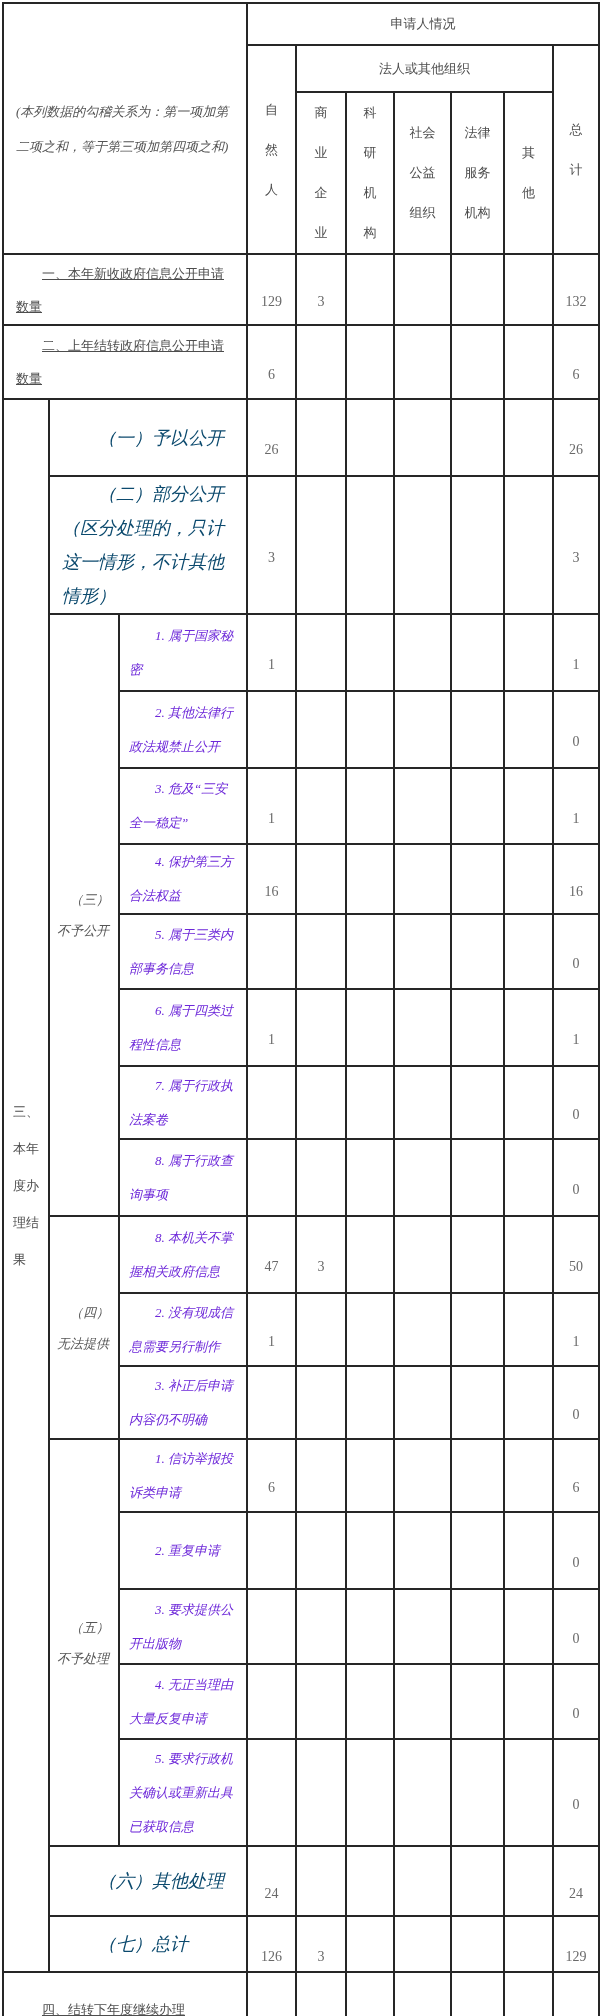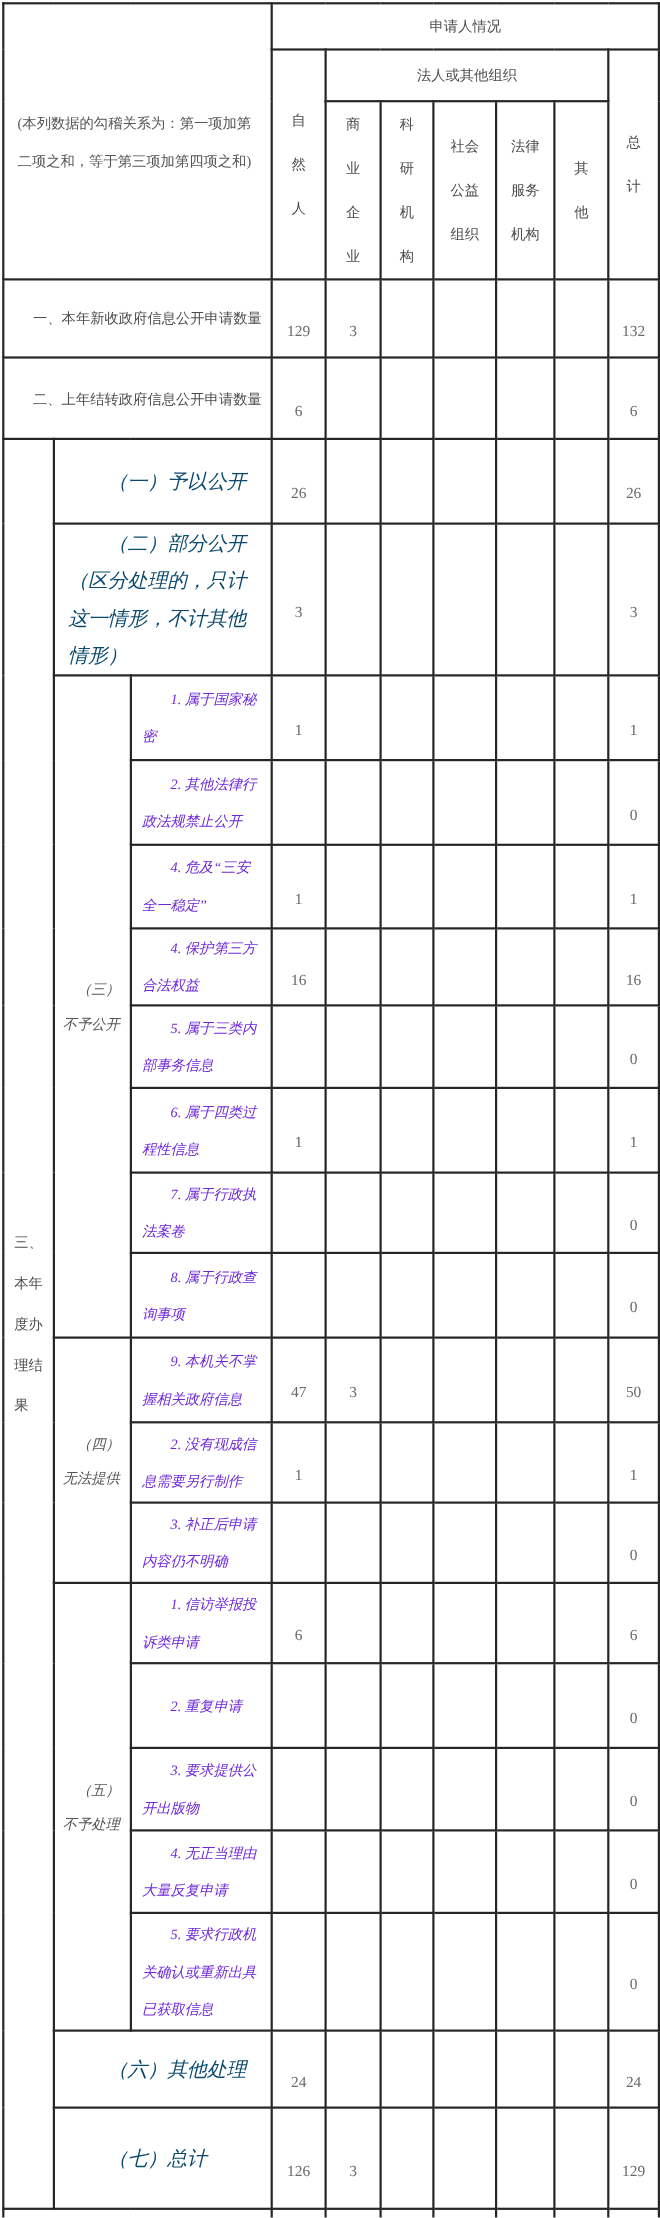--- a/index.html
+++ b/index.html
@@ -3,26 +3,26 @@
 <meta charset="utf-8">
 <style>
   html,body{margin:0;padding:0;background:#ffffff;}
   .page{position:relative;width:600px;height:2016px;background:#fff;
         font-family:"Liberation Serif","DejaVu Serif",serif;color:#4d4d4d;}
   table.rpt{position:absolute;left:2px;top:2px;width:596px;
         border-collapse:collapse;table-layout:fixed;}
   table.rpt td{border:2px solid #262626;vertical-align:middle;overflow:hidden;
         word-break:break-all;}
   
-  td.corner{font-size:13px;line-height:35px;padding:15px 12px;text-align:left;color:#545454;}
+  td.corner{font-size:13px;line-height:35px;padding:15px 12px;text-align:left;color:#545454;font-style:italic;}
   
   td.hd{text-align:center;font-size:13px;line-height:40px;color:#4d4d4d;padding:0 12px;}
   
-  td.lab{font-size:13px;line-height:33px;padding:0 0;text-indent:2em;
-        text-align:left;color:#4d4d4d;}
+  td.lab{font-size:13px;line-height:33px;padding:0 12px;text-indent:2em;
+        text-align:left;color:#4d4d4d;text-decoration:underline;}
   
   td.sec{font-size:13px;line-height:37px;padding:0 4px 0 9px;text-align:left;color:#4d4d4d;margin-left:48px;}
   
   td.grp2{font-style:italic;font-size:18px;line-height:34px;padding:0 12px;
         text-indent:2em;text-align:left;color:#0c4a6e;}
   
   td.grpn{font-style:italic;font-size:13px;line-height:31px;padding:0 7px;
         text-indent:1em;text-align:left;color:#565656;}
   
   td.item{font-style:italic;font-size:13px;line-height:34px;padding:0 9px;
@@ -127,21 +127,21 @@
   <td class="item">2. 其他法律行政法规禁止公开</td>
   <td class="v"></td>
   <td class="v"></td>
   <td class="v"></td>
   <td class="v"></td>
   <td class="v"></td>
   <td class="v"></td>
   <td class="v">0</td>
 </tr>
 <tr style="height:76px">
-  <td class="item">4. 危及“三安全一稳定”</td>
+  <td class="item">3. 危及“三安全一稳定”</td>
   <td class="v">1</td>
   <td class="v"></td>
   <td class="v"></td>
   <td class="v"></td>
   <td class="v"></td>
   <td class="v"></td>
   <td class="v">1</td>
 </tr>
 <tr style="height:63px">
   <td class="item">4. 保护第三方合法权益</td>
@@ -189,21 +189,21 @@
   <td class="v"></td>
   <td class="v"></td>
   <td class="v"></td>
   <td class="v"></td>
   <td class="v"></td>
   <td class="v">0</td>
 </tr>
 
 <tr style="height:77px">
   <td class="grpn" rowspan="3">（四）无法提供</td>
-  <td class="item">9. 本机关不掌握相关政府信息</td>
+  <td class="item">8. 本机关不掌握相关政府信息</td>
   <td class="v">47</td>
   <td class="v">3</td>
   <td class="v"></td>
   <td class="v"></td>
   <td class="v"></td>
   <td class="v"></td>
   <td class="v">50</td>
 </tr>
 <tr style="height:73px">
   <td class="item">2. 没有现成信息需要另行制作</td>
@@ -282,21 +282,21 @@
   <td class="grp2" colspan="2">（六）其他处理</td>
   <td class="v">24</td>
   <td class="v"></td>
   <td class="v"></td>
   <td class="v"></td>
   <td class="v"></td>
   <td class="v"></td>
   <td class="v">24</td>
 </tr>
 
-<tr style="height:92px">
+<tr style="height:56px">
   <td class="grp2" colspan="2">（七）总计</td>
   <td class="v">126</td>
   <td class="v">3</td>
   <td class="v"></td>
   <td class="v"></td>
   <td class="v"></td>
   <td class="v"></td>
   <td class="v">129</td>
 </tr>
 

